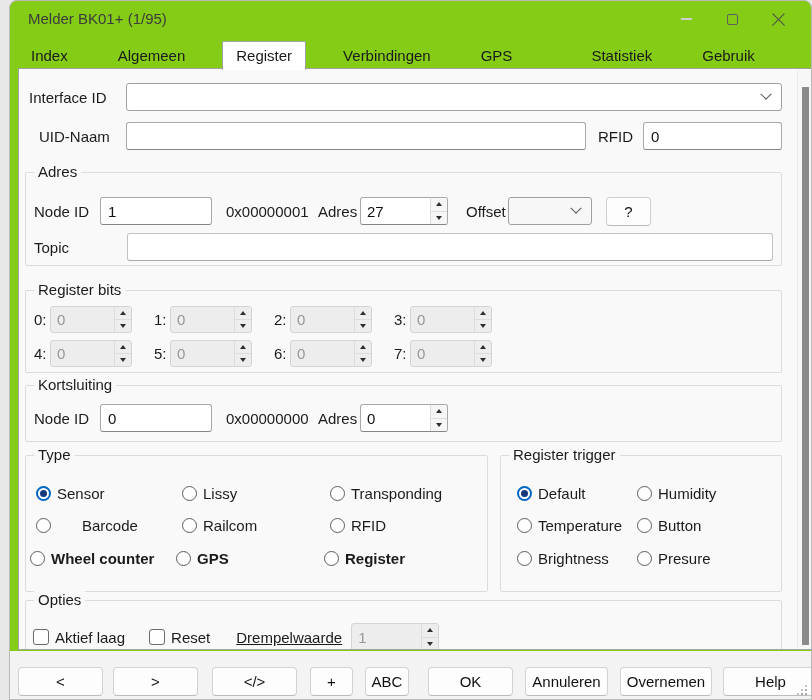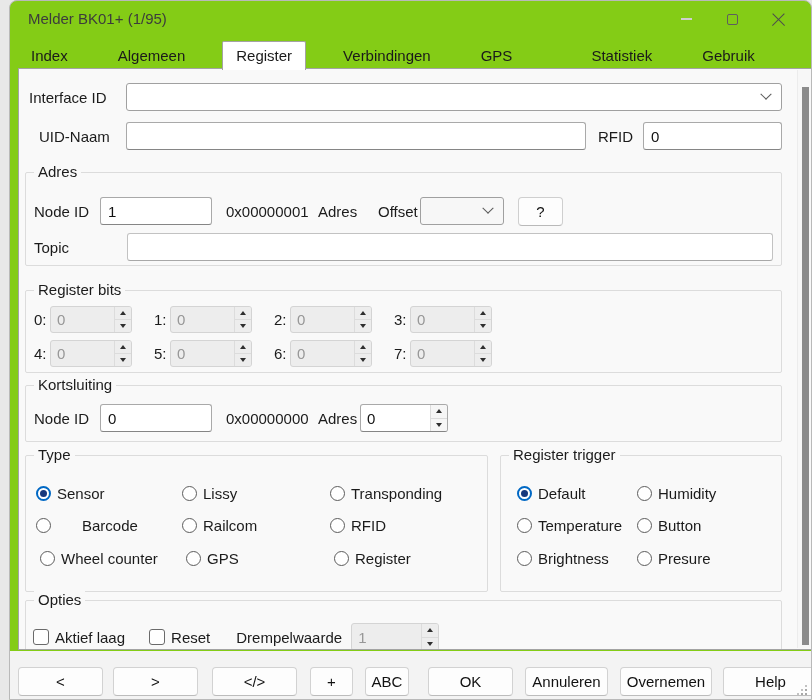--- a/index.html
+++ b/index.html
@@ -134,20 +134,31 @@
     <div class="lbl" style="position:absolute;left:579px;top:59px;">RFID</div>
     <input class="ti" style="position: absolute; left: 624px; top: 53px; width: 139px;" value="0">
 
     <div class="group" style="left:6px;top:103px;width:757px;height:94px;">
       <div class="legend">Adres</div>
       <div class="grow" style="top:24px;height:28px;">
         <span class="lbl" style="width:66px;">Node ID</span>
         <input class="ti" style="width: 112px;" value="1">
         <span class="hexlbl" style="width:84px;margin-left:14px;">0x00000001</span>
         <span class="lbl" style="width:42px;margin-left:8px;">Adres</span>
+        <div class="spin" style="width:88px;">
+          <input class="sval" value="27" style="">
+          <div class="arrows">
+            <div class="arr up">
+                <i></i>
+              </div>
+            <div class="arr dn">
+                <i></i>
+              </div>
+          </div>
+        </div>
         <span class="lbl" style="width:42px;margin-left:18px;">Offset</span>
         <div class="combo" style="width:84px;background:#f7f7f7;">
           <span class="cval"></span>
           <span class="chev"></span>
         </div>
         <div class="qbtn" style="width:45px;margin-left:14px;">?</div>
       </div>
       <div class="grow" style="top:60px;height:28px;">
         <span class="lbl" style="width:93px;">Topic</span>
         <input class="ti" style="flex: 1 1 0%; border-color: rgb(194, 194, 194) rgb(194, 194, 194) rgb(168, 168, 168);" value="">
@@ -302,21 +313,21 @@
         </div>
         <div class="opt" style="width:148px;">
           <span class="radio"></span>
           <span>Railcom</span>
         </div>
         <div class="opt">
           <span class="radio"></span>
           <span>RFID</span>
         </div>
       </div>
-      <div class="grow" style="top:87px;height:30px;left:14px;">
+      <div class="grow" style="top:87px;height:30px;left:4px;font-weight:bold;">
         <div class="opt" style="width:146px;">
           <span class="radio"></span>
           <span>Wheel counter</span>
         </div>
         <div class="opt" style="width:148px;">
           <span class="radio"></span>
           <span>GPS</span>
         </div>
         <div class="opt">
           <span class="radio"></span>
@@ -363,21 +374,21 @@
       <div class="legend">Opties</div>
       <div class="grow" style="top:22px;height:28px;left:7px;">
         <div class="opt">
           <span class="cb"></span>
           <span>Aktief laag</span>
         </div>
         <div class="opt" style="margin-left:24px;">
           <span class="cb"></span>
           <span>Reset</span>
         </div>
-        <span class="lbl" style="margin-left:26px;width:107px;">Drempelwaarde</span>
+        <span class="lbl" style="margin-left:26px;width:107px;text-decoration:underline;">Drempelwaarde</span>
         <div class="spin dis" style="width:88px;margin-left:8px;">
           <input class="sval" disabled="" value="1" style="">
           <div class="arrows">
             <div class="arr up">
                 <i></i>
               </div>
             <div class="arr dn">
                 <i></i>
               </div>
           </div>

